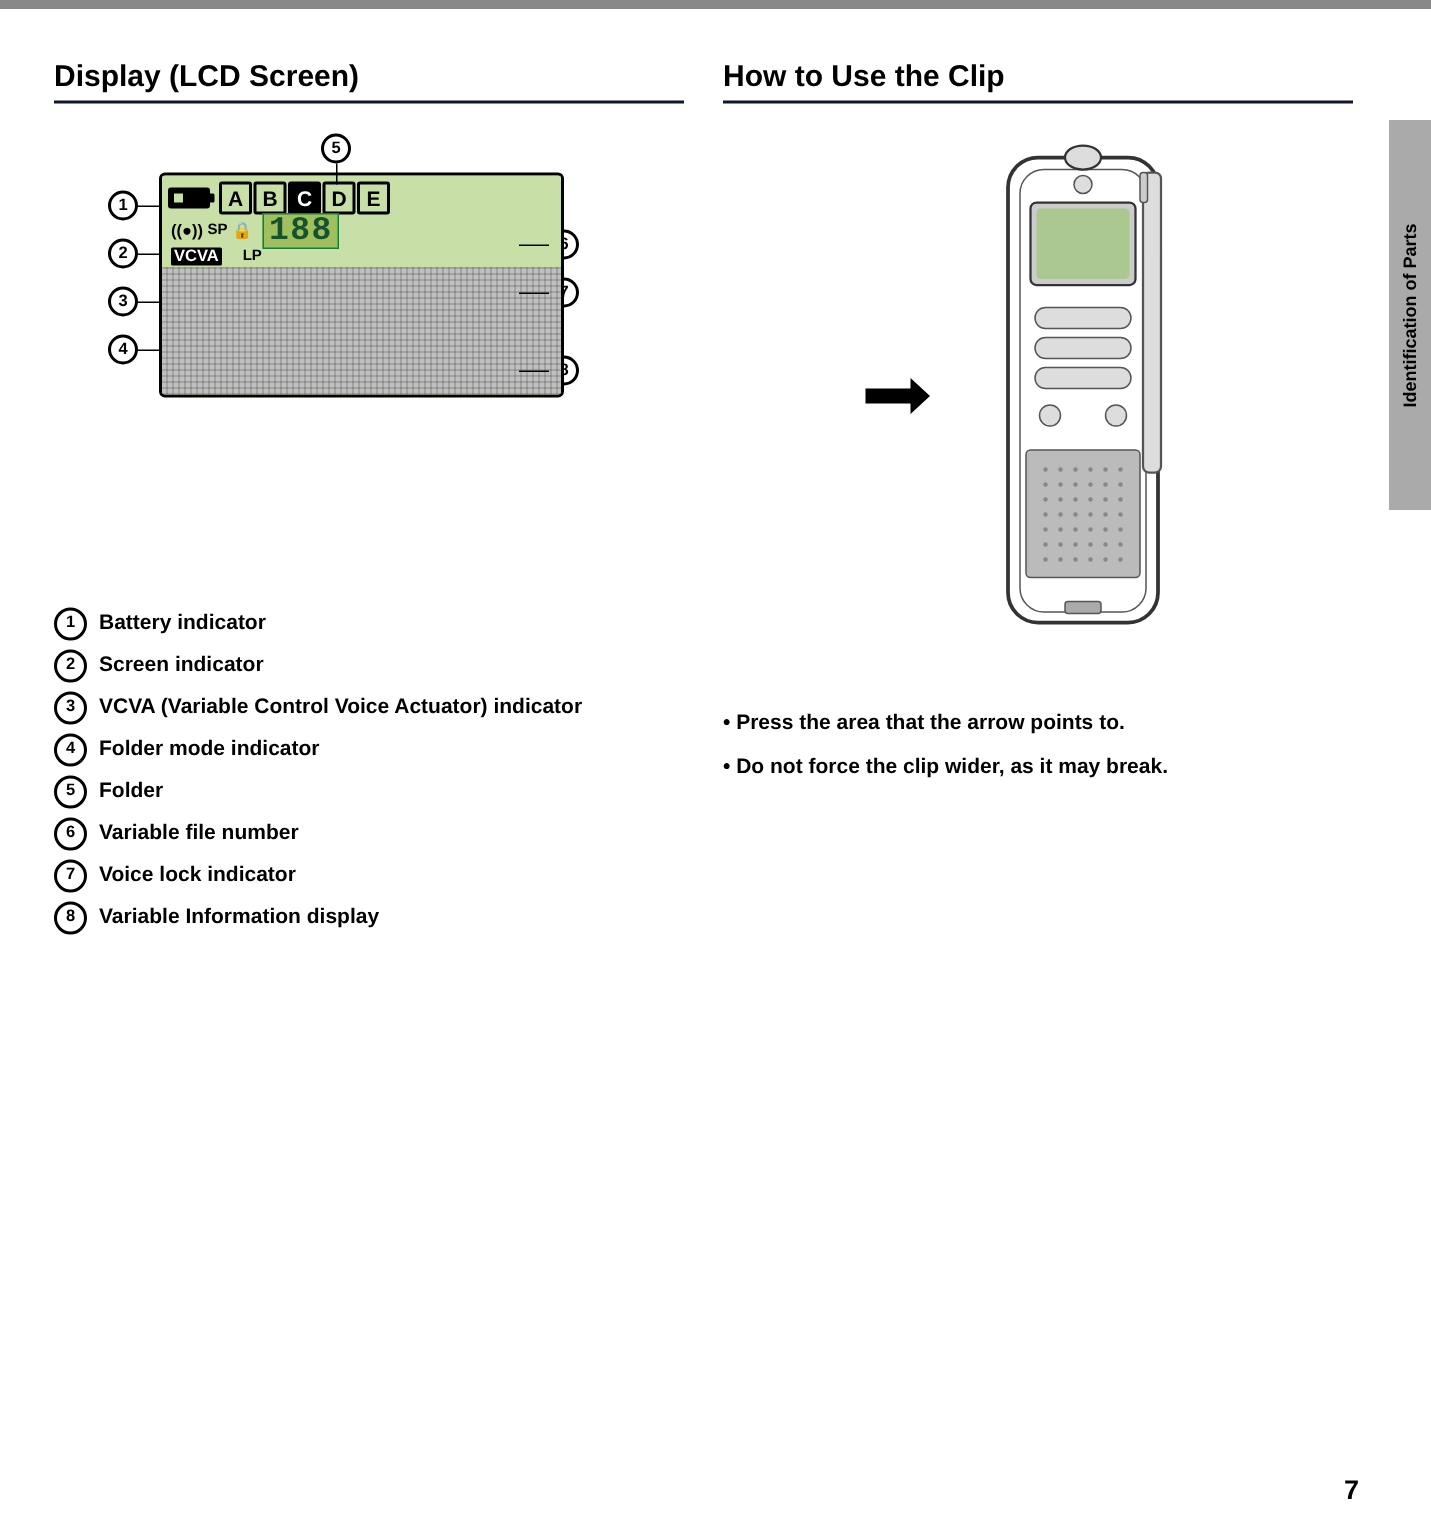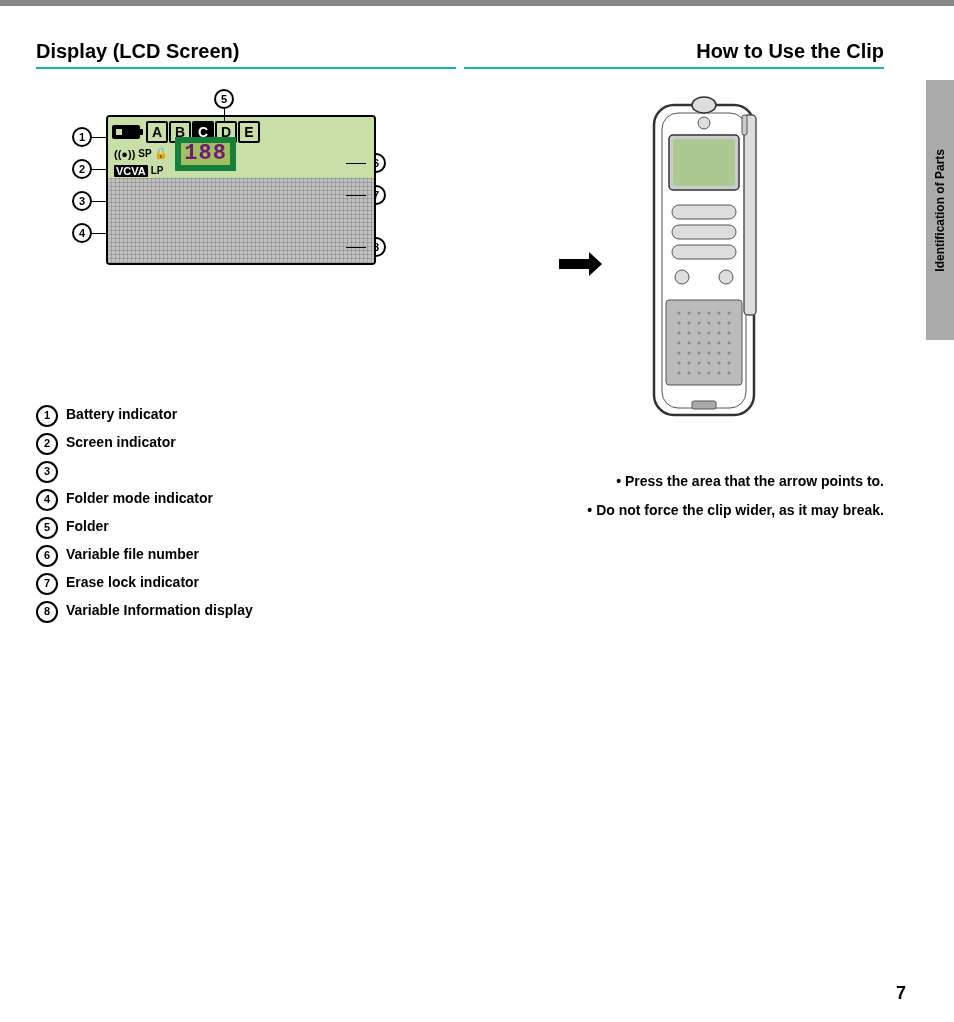--- a/index.html
+++ b/index.html
@@ -57,29 +57,28 @@
       position: absolute;
       top: 40px;
       left: 36px;
       width: 420px;
     }
 
     
     .right-column {
       position: absolute;
       top: 40px;
-      left: 464px;
+      left: 482px;
       width: 420px;
-      text-align: right;
     }
 
     .section-title {
       font-size: 20px;
       font-weight: bold;
-      border-bottom: 2px solid #14b8a6;
+      border-bottom: 2px solid #0f172a;
       padding-bottom: 4px;
       margin-bottom: 16px;
     }
 
     
     .lcd-diagram {
       position: relative;
       width: 360px;
       height: 300px;
       margin-bottom: 20px;
@@ -154,21 +153,21 @@
       align-items: center;
       height: 18px;
       gap: 3px;
       padding-left: 2px;
     }
 
     .lcd-row3 {
       display: flex;
       align-items: center;
       height: 18px;
-      gap: 3px;
+      gap: 14px;
       padding-left: 2px;
     }
 
     
     .battery-icon {
       width: 28px;
       height: 14px;
       border: 2px solid #000;
       border-radius: 2px;
       position: relative;
@@ -241,24 +240,24 @@
       color: #fff;
       padding: 0 2px;
       border-radius: 1px;
     }
 
     
     .file-number {
       font-size: 22px;
       font-weight: bold;
       font-family: 'Courier New', monospace;
-      color: #701a75;
+      color: #14532d;
       background: #a0c060;
       padding: 0 3px;
-      border: 6px solid #15803d;
+      border: 1px solid #15803d;
       letter-spacing: 1px;
       line-height: 1;
       margin-left: 4px;
     }
 
     
     .lock-icon {
       font-size: 11px;
       color: #000;
     }
@@ -403,36 +402,37 @@
     <div class="desc-item">
       <div class="desc-num">1</div>
       <div class="desc-text">Battery indicator</div>
     </div>
     <div class="desc-item">
       <div class="desc-num">2</div>
       <div class="desc-text">Screen indicator</div>
     </div>
     <div class="desc-item">
       <div class="desc-num">3</div>
+      <div class="desc-text">VCVA (Variable Control Voice Actuator) indicator</div>
     </div>
     <div class="desc-item">
       <div class="desc-num">4</div>
       <div class="desc-text">Folder mode indicator</div>
     </div>
     <div class="desc-item">
       <div class="desc-num">5</div>
       <div class="desc-text">Folder</div>
     </div>
     <div class="desc-item">
       <div class="desc-num">6</div>
       <div class="desc-text">Variable file number</div>
     </div>
     <div class="desc-item">
       <div class="desc-num">7</div>
-      <div class="desc-text">Erase lock indicator</div>
+      <div class="desc-text">Voice lock indicator</div>
     </div>
     <div class="desc-item">
       <div class="desc-num">8</div>
       <div class="desc-text">Variable Information display</div>
     </div>
   </div>
 </div>
 
 <div class="right-column">
   <div class="section-title">How to Use the Clip</div>

